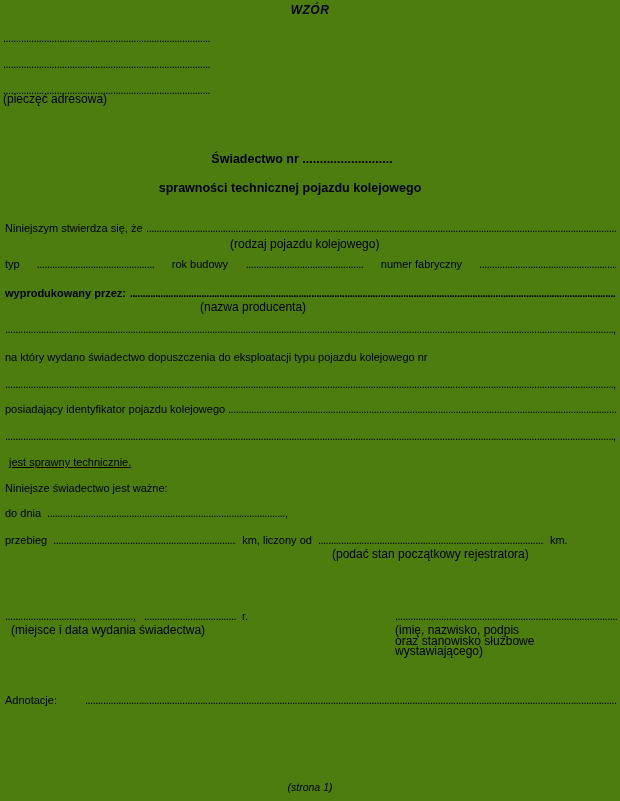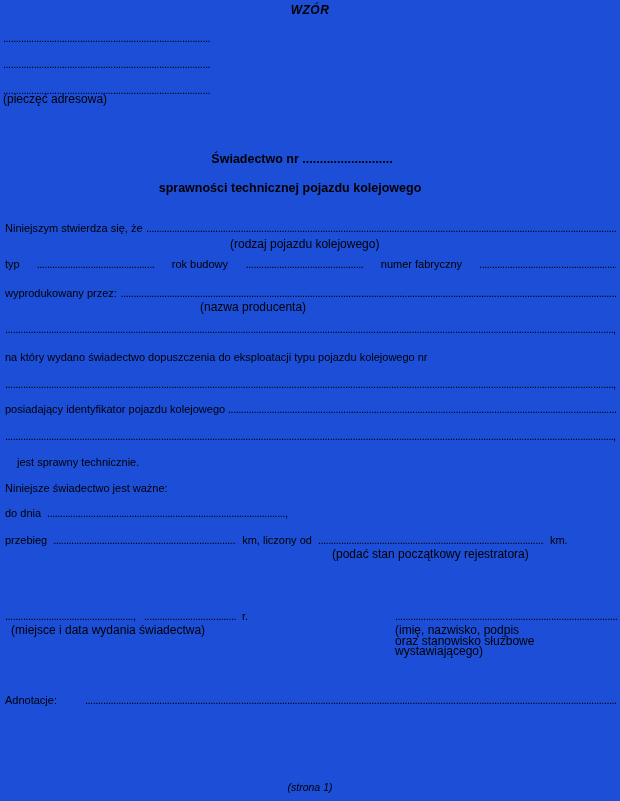--- a/index.html
+++ b/index.html
@@ -1,19 +1,19 @@
 <!DOCTYPE html>
 <html><head>
 <meta charset="utf-8">
 <style>
   html,body{margin:0;padding:0;background:#e8e8e8;}
   .page{
     position:relative;
     width:620px;height:801px;
-    background:#1d4ed8;
+    background:#4d7c0f;
     font-family:"Liberation Sans", sans-serif;
     color:#000;
     overflow:hidden;
     margin:0 auto;
   }
   .row{
     position:absolute;
     display:flex;
     align-items:baseline;
     white-space:nowrap;
@@ -91,21 +91,21 @@
     <span class="sp"></span>
     <span class="lbl">rok budowy</span>
     <span class="sp" style="width:10px;"></span>
     <span class="leader fixed" style="width:118px;">........................................................................................................................................................................................................................................................................................................................</span>
     <span class="sp"></span>
     <span class="lbl">numer fabryczny</span>
     <span class="sp"></span>
     <span class="leader">........................................................................................................................................................................................................................................................................................................................</span>
   </div>
 
-  <div class="row" style="top:287px;left:5px;right:4px;">
+  <div class="row" style="top:287px;left:5px;right:4px;font-weight:bold;">
     <span class="lbl">wyprodukowany przez:</span>
     <span class="sp"></span>
     <span class="leader">........................................................................................................................................................................................................................................................................................................................</span>
   </div>
   <div class="caption" style="top:302px;left:200px;width:200px;">(nazwa producenta)</div>
 
   <div class="row" style="top:323px;left:5px;right:4px;">
     <span class="leader">........................................................................................................................................................................................................................................................................................................................</span>
     <span class="comma">,</span>
   </div>
@@ -123,21 +123,21 @@
     <span class="lbl">posiadający identyfikator pojazdu kolejowego</span>
     <span class="sp"></span>
     <span class="leader">........................................................................................................................................................................................................................................................................................................................</span>
   </div>
 
   <div class="row" style="top:430px;left:5px;right:4px;">
     <span class="leader">........................................................................................................................................................................................................................................................................................................................</span>
     <span class="comma">,</span>
   </div>
 
-  <div class="row" style="top:456px;left:17px;">
+  <div class="row" style="top:456px;left:9px;text-decoration:underline;">
     <span class="lbl">jest sprawny technicznie.</span>
   </div>
   <div class="row" style="top:482px;left:5px;">
     <span class="lbl">Niniejsze świadectwo jest ważne:</span>
   </div>
 
   <div class="row" style="top:507px;left:5px;">
     <span class="lbl">do dnia</span>
     <span class="sp"></span>
     <span class="leader fixed" style="width:238px;">........................................................................................................................................................................................................................................................................................................................</span>

